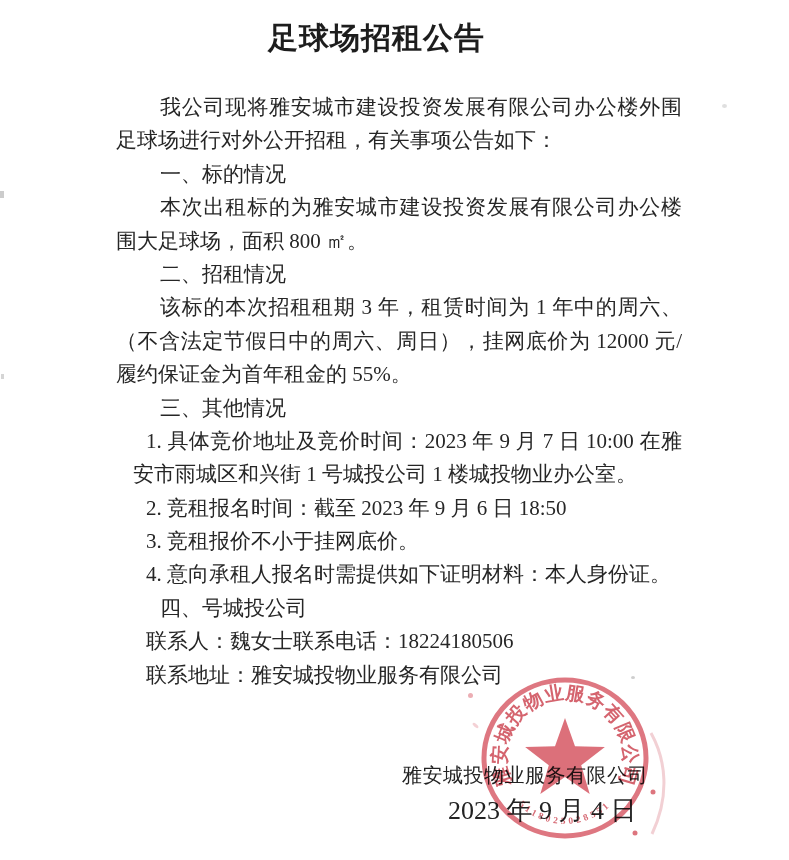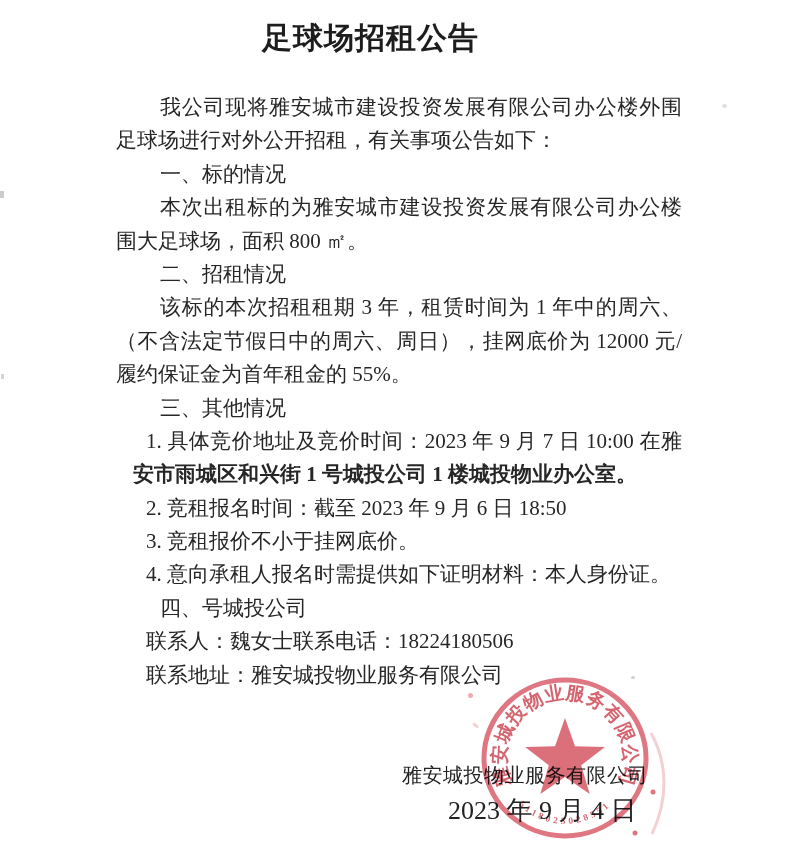--- a/index.html
+++ b/index.html
@@ -6,20 +6,21 @@
   body {
     width:789px; height:860px;
     background:#ffffff;
     font-family:"Liberation Serif","DejaVu Serif",serif;
     overflow:hidden;
   }
   .page {
     position:relative;
     width:741px; height:860px;
     background:#ffffff;
+    padding-left:12px;
   }
   .doc-title {
     position:absolute;
     top:20px; left:0; width:100%;
     text-align:center;
     font-size:30px;
     font-weight:700;
     color:#1d1d1d;
     letter-spacing:1px;
     line-height:36px;
@@ -32,21 +33,21 @@
   }
   .line {
     font-size:21px;
     height:33.4px;
     line-height:33.4px;
     white-space:nowrap;
   }
   .line.s-just { white-space:normal; text-align:justify; text-align-last:justify; text-justify:inter-character; overflow:hidden; }
   .line.s-first { text-indent:44px; }
   .line.s-list { padding-left:30px; }
-  .line.s-listcont { padding-left:17px;font-weight:bold; }
+  .line.s-listcont { padding-left:17px; }
   .sig-company {
     position:absolute;
     left:402px; top:762px;
     font-size:20px;
     color:#232323;
     letter-spacing:0.5px;
   }
   .sig-date {
     position:absolute;
     left:448px; top:793px;

